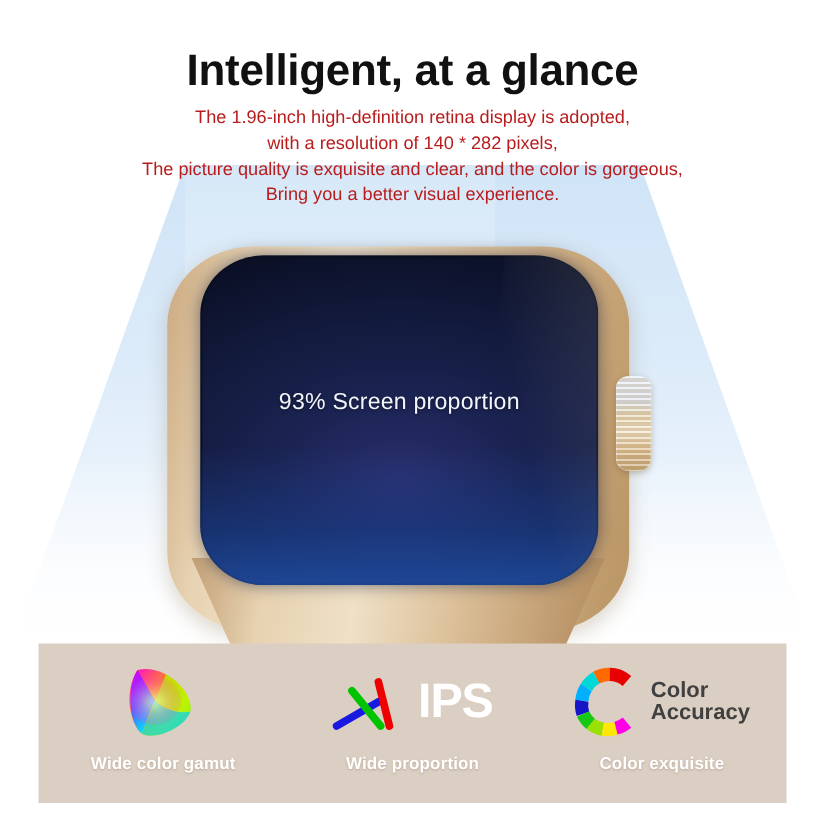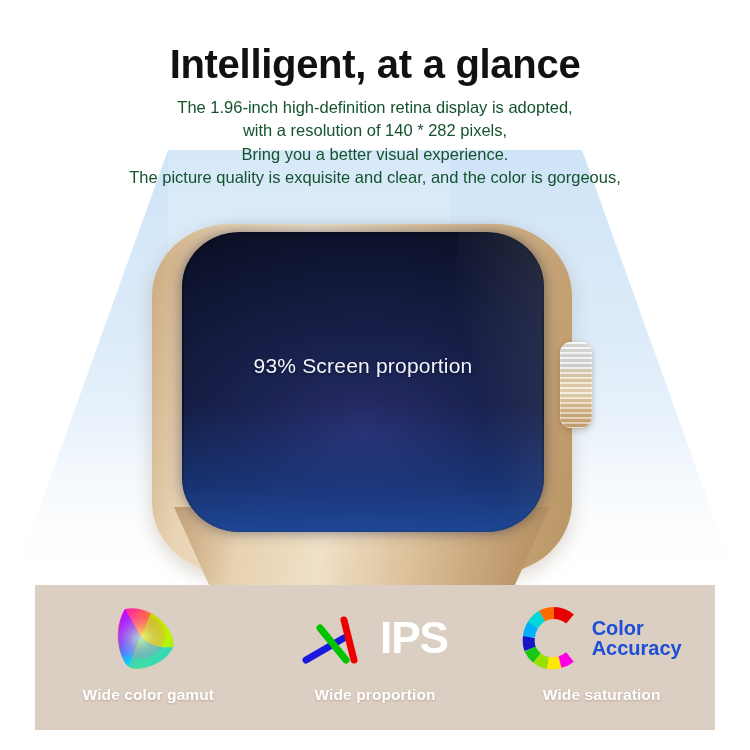--- a/index.html
+++ b/index.html
@@ -39,21 +39,21 @@
     background:linear-gradient(180deg,rgba(255,255,255,0) 55%,rgba(255,255,255,.85) 88%,#fff 100%);
   }
 
   
   .header{position:absolute;left:0;top:0;width:750px;text-align:center;}
   .title{
     font-size:40px;font-weight:700;color:#111111;
     letter-spacing:-0.3px;margin-top:42px;line-height:1.1;
   }
   .subtitle{
-    margin-top:10px;color:#14532d;font-size:16.5px;line-height:1.42;
+    margin-top:10px;color:#b91c1c;font-size:16.5px;line-height:1.42;
   }
   .subtitle div{white-space:nowrap;}
 
   
   .watch{
     position:absolute;left:146px;top:212px;width:470px;height:400px;
   }
   
   .body-gold{
     position:absolute;left:6px;top:12px;width:420px;height:350px;
@@ -133,21 +133,21 @@
     position:absolute;bottom:26px;left:0;right:0;text-align:center;
     color:#ffffff;font-size:15.5px;font-weight:700;letter-spacing:.1px;
     text-shadow:0 1px 2px rgba(120,95,70,.35);
     margin-top:39px;
   }
   .ips-text{
     font-size:44px;font-weight:700;color:#ffffff;letter-spacing:-1px;
     line-height:1;margin-left:16px;
   }
   .ca-text{
-    font-size:20px;font-weight:700;color:#1d4ed8;line-height:1.02;
+    font-size:20px;font-weight:700;color:#404040;line-height:1.02;
     margin-left:6px;text-align:left;
   }
   .flex-mid{display:flex;align-items:center;}
 </style>
 </head>
 <body>
 
 <div class="page">
 
   <div class="beams">
@@ -155,22 +155,22 @@
     <div class="beam beam-center"></div>
     <div class="beam beam-right"></div>
   </div>
   <div class="beam-fade"></div>
 
   <div class="header">
     <div class="title">Intelligent, at a glance</div>
     <div class="subtitle">
       <div>The 1.96-inch high-definition retina display is adopted,</div>
       <div>with a resolution of 140 * 282 pixels,</div>
+      <div>The picture quality is exquisite and clear, and the color is gorgeous,</div>
       <div>Bring you a better visual experience.</div>
-      <div>The picture quality is exquisite and clear, and the color is gorgeous,</div>
     </div>
   </div>
 
   <div class="watch">
     <div class="strap-top"></div>
     <div class="strap"></div>
     <div class="body-gold"></div>
     <div class="body-taper"></div>
     <div class="crown"></div>
     <div class="screen">
@@ -239,19 +239,19 @@
                 <path d="M6 24 A25 25 0 0 1 -6 25" stroke="#ffe800"></path>
                 <path d="M16 19 A25 25 0 0 1 6 24" stroke="#ff00e6"></path>
               </g>
             </g>
           </svg>
           <span class="ca-text">
             <span>Color</span><br>
             <span>Accuracy</span>
           </span>
         </div>
-        <div class="feature-label">Wide saturation</div>
+        <div class="feature-label">Color exquisite</div>
       </div>
 
     </div>
   </div>
 
 </div>
 
 </body></html>

